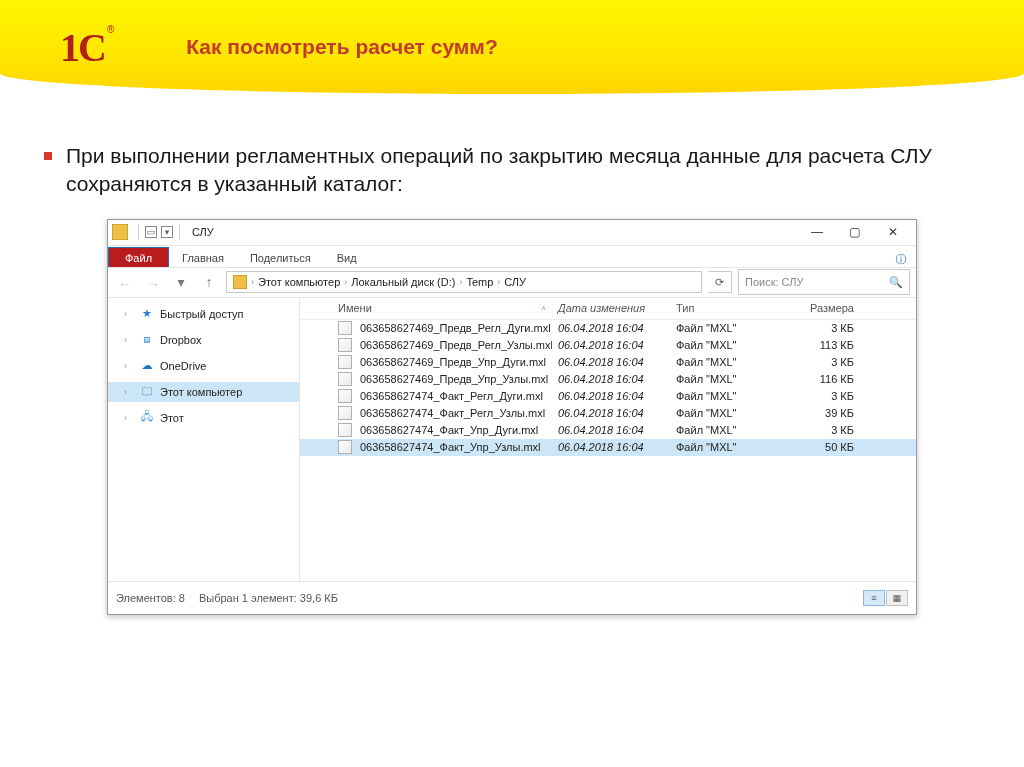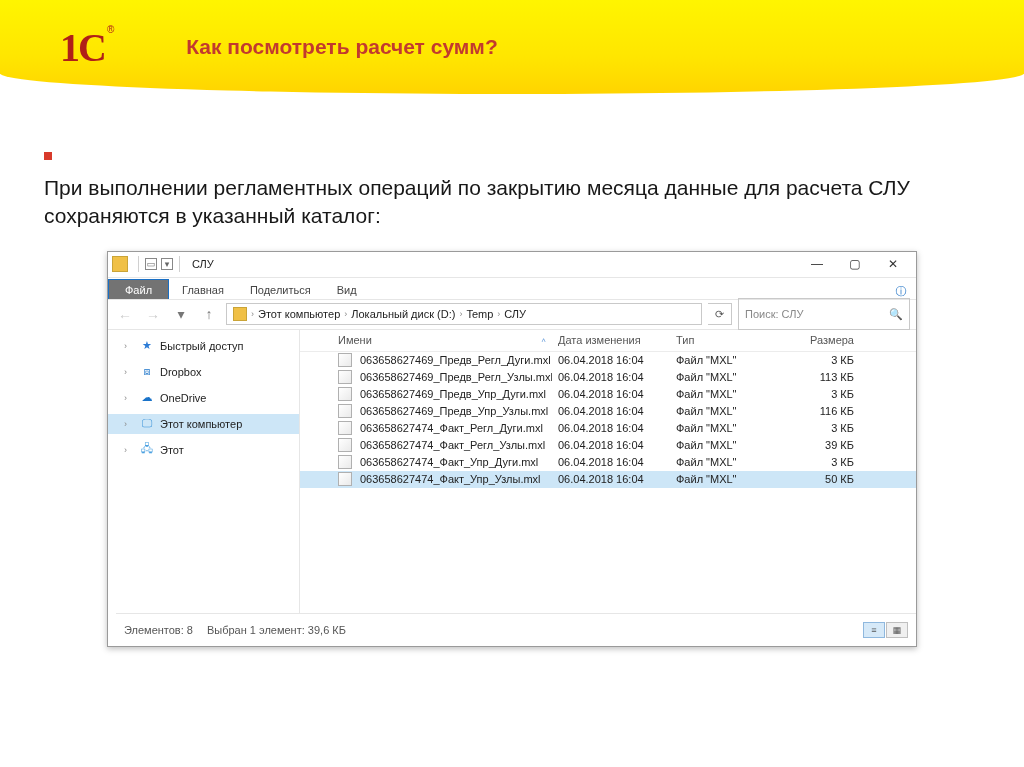--- a/index.html
+++ b/index.html
@@ -18,21 +18,21 @@
   }
   .logo { display:flex; align-items:flex-start; margin-left: 60px; }
   .logo-mark { font-size: 40px; font-weight: 700; color: #b02018; font-family: Georgia, serif; letter-spacing:-2px;}
   .logo-reg { color:#b02018; font-size:10px; margin-left:2px; }
   .banner-title {
     margin-left: 72px; color: #c23a2e; font-size: 21px; font-weight: 700;
   }
   .body-text {
     margin: 48px 44px 20px 44px; font-size: 21px; color: #181818; line-height: 1.35;
   }
-  .bullet-row { display:flex; align-items:flex-start; gap:14px;flex-direction:column; }
+  .bullet-row { display:flex; align-items:flex-start; gap:14px; }
   .bullet-sq { width:8px; height:8px; background:#d83a2b; margin-top:10px; flex:0 0 8px; }
   
   .explorer-wrap { display:flex; justify-content:center; }
   .explorer {
     width: 810px; height: 396px;
     border: 1px solid #9a9a9a;
     box-shadow: 0 2px 6px rgba(0,0,0,0.25);
     background:#fff; font-size:11px; color:#222;
     display:flex; flex-direction:column;
   }
@@ -44,62 +44,62 @@
   .tb-sep { width:1px; height:16px; background:#d0d0d0; margin:0 4px;}
   .tb-mini { width:12px; height:12px; border:1px solid #888; margin:0 2px; font-size:9px; display:flex; align-items:center; justify-content:center; color:#666;}
   .tb-title { margin-left:8px; font-size:11px; }
   .tb-spacer { flex:1; }
   .winbtn { width:38px; height:26px; display:flex; align-items:center; justify-content:center; color:#333; font-size:12px;}
   .ex-ribbon {
     height:22px; background:#fff; border-bottom:1px solid #e6e6e6;
     display:flex; align-items:flex-end; gap:0;
   }
   .ribbon-tab { padding:4px 12px 3px; font-size:11px; color:#444; border:1px solid transparent; border-bottom:none;}
-  .ribbon-tab.file { background:#737373; color:#fff; border-color:#1a6fc4; padding:4px 16px 3px;}
+  .ribbon-tab.file { background:#b91c1c; color:#fff; border-color:#1a6fc4; padding:4px 16px 3px;}
   .ribbon-help { margin-left:auto; width:30px; text-align:center; color:#1a6fc4;}
   .ex-addr {
     height:30px; border-bottom:1px solid #e6e6e6; display:flex; align-items:center; gap:6px; padding:0 6px;
   }
   .nav-arrow { width:22px; height:22px; border-radius:2px; display:flex; align-items:center; justify-content:center; color:#777; font-size:14px;}
   .nav-arrow.disabled{ color:#ccc; }
   .addr-box { flex:1; height:22px; border:1px solid #c9c9c9; display:flex; align-items:center; padding:0 6px; gap:4px; overflow:hidden;}
   .crumb-icon{ width:14px; height:14px; background:#f0c046; border:1px solid #caa437;}
   .crumb-sep{ color:#888; font-size:9px;}
   .addr-refresh{ width:24px; height:22px; border:1px solid #c9c9c9; border-left:none; display:flex; align-items:center; justify-content:center; color:#555;}
-  .search-box { width:172px; height:32px; border:1px solid #c9c9c9; display:flex; align-items:center; padding:0 6px; color:#888;}
+  .search-box { width:172px; height:26px; border:1px solid #c9c9c9; display:flex; align-items:center; padding:0 6px; color:#888;}
   .search-box .sicon{ margin-left:auto; color:#555;}
   .ex-main { flex:1; display:flex; min-height:0; }
   .ex-nav {
     width:192px; border-right:1px solid #e6e6e6; padding:6px 0; overflow:hidden;
   }
   .nav-item { display:flex; align-items:center; height:20px; padding:0 8px 0 16px; gap:6px; white-space:nowrap;}
   .nav-item .exp{ width:10px; color:#888; font-size:9px;}
   .nav-item .nicon{ width:14px; height:14px; display:inline-flex; align-items:center; justify-content:center; font-size:11px;}
   .nav-item.sel { background:#cde6f7; }
   .nicon.star{ color:#2c7cd6; }
   .nicon.dropbox{ color:#1a73c9;}
   .nicon.onedrive{ color:#1a73c9;}
   .nicon.pc{ color:#3a92d8;}
   .nicon.net{ color:#4aa0e0;}
   .ex-files { flex:1; display:flex; flex-direction:column; }
   .col-head {
     height:22px; border-bottom:1px solid #ececec; display:flex; align-items:center; color:#555;
   }
   .col { padding:0 6px; }
   .col.name{ width:220px; display:flex; align-items:center; gap:4px;margin-left:32px;}
-  .col.date{ width:118px;}
+  .col.date{ width:118px;font-style:italic;}
   .col.type{ width:110px;}
   .col.size{ width:80px; text-align:right;}
   .sort-caret{ font-size:8px; color:#6a9edb; margin-left:auto;}
   .file-row { height:17px; display:flex; align-items:center; }
   .file-row .col{ overflow:hidden; text-overflow:ellipsis; white-space:nowrap;}
   .file-row.sel{ background:#cde6f7; }
   .ficon{ width:14px; height:14px; border:1px solid #b0b0b0; background:linear-gradient(135deg,#fff,#eaeaea); margin-right:4px; flex:0 0 14px;}
   .ex-status {
-    height:22px; border-top:1px solid #e6e6e6; display:flex; align-items:center; padding:16px 8px; gap:14px; color:#555;margin-left:8px;
+    height:22px; border-top:1px solid #e6e6e6; display:flex; align-items:center; padding:16px 8px; gap:14px; color:#555;
   }
   .status-icons{ margin-left:auto; display:flex; gap:1px;}
   .vbtn{ width:22px; height:16px; border:1px solid #bfbfbf; background:#f0f0f0; display:flex; align-items:center; justify-content:center; font-size:9px; color:#555;}
   .vbtn.active{ background:#d6e9f8; border-color:#8fb8de;}
 </style>
 </head>
 <body>
 
 <div class="banner">
   <div class="logo">

